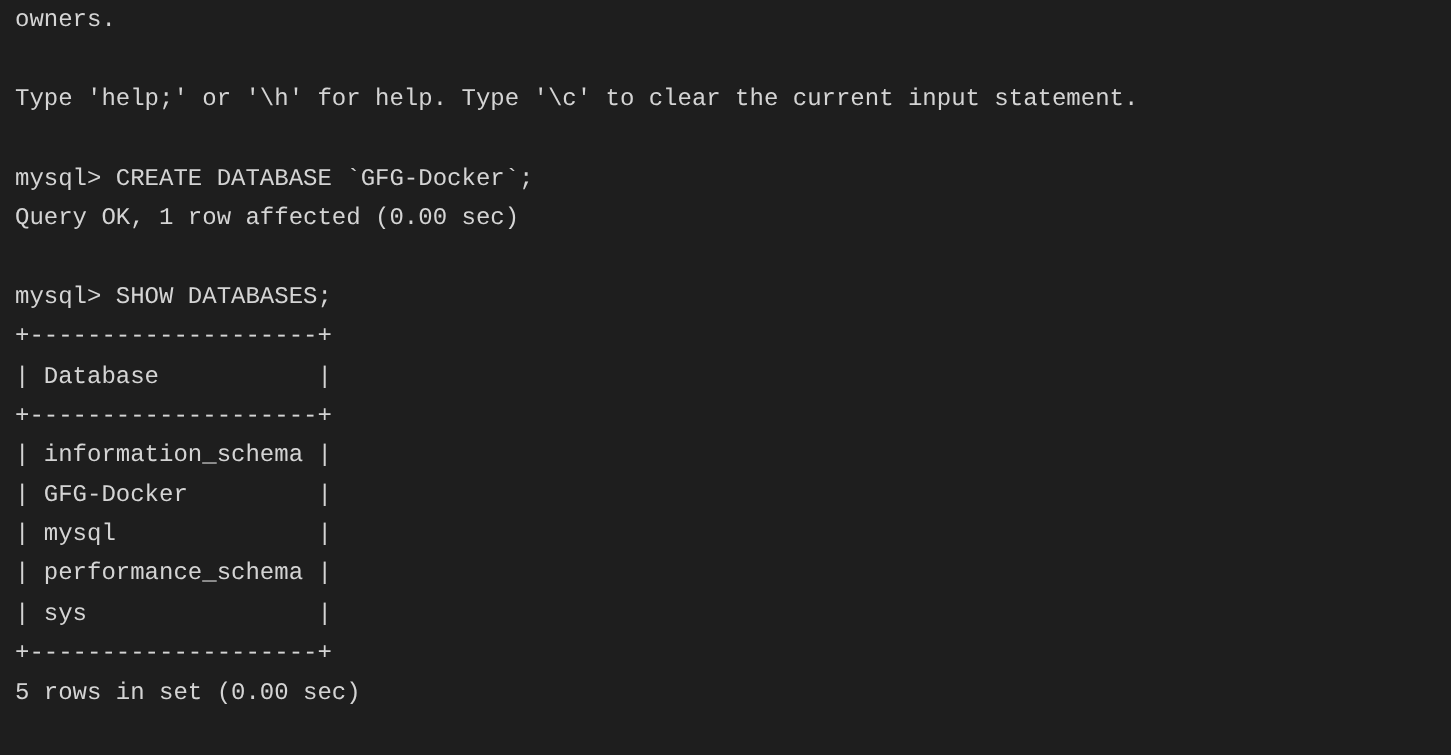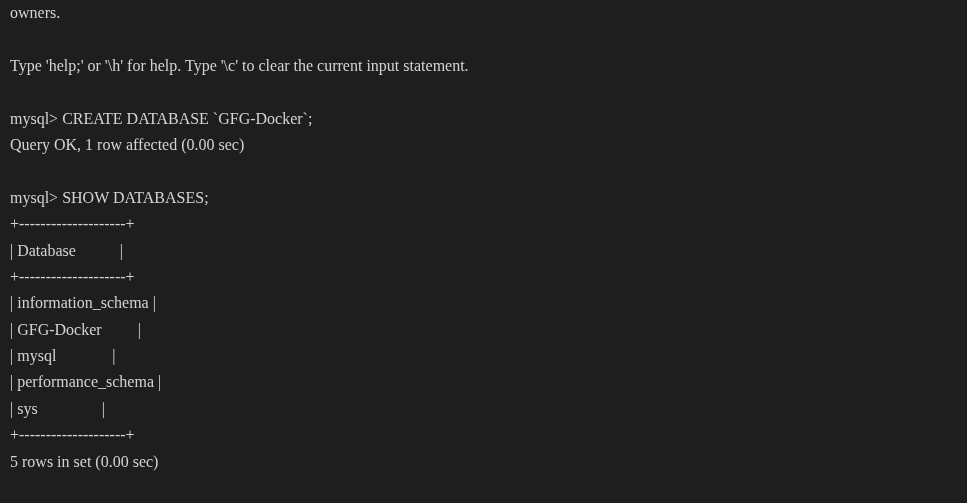--- a/index.html
+++ b/index.html
@@ -1,19 +1,18 @@
 <!DOCTYPE html>
 <html><head>
   <meta charset="utf-8">
   <style>
     * {
       margin: 0;
       padding: 0;
       box-sizing: border-box;
-      font-family: Liberation Serif, serif;
     }
     body {
       background-color: #1e1e1e;
       color: #d4d4d4;
       font-family: 'Consolas', 'Courier New', monospace;
       font-size: 16px;
       line-height: 1.65;
       padding: 0 10px;
       width: 967px;
       height: 503px;

